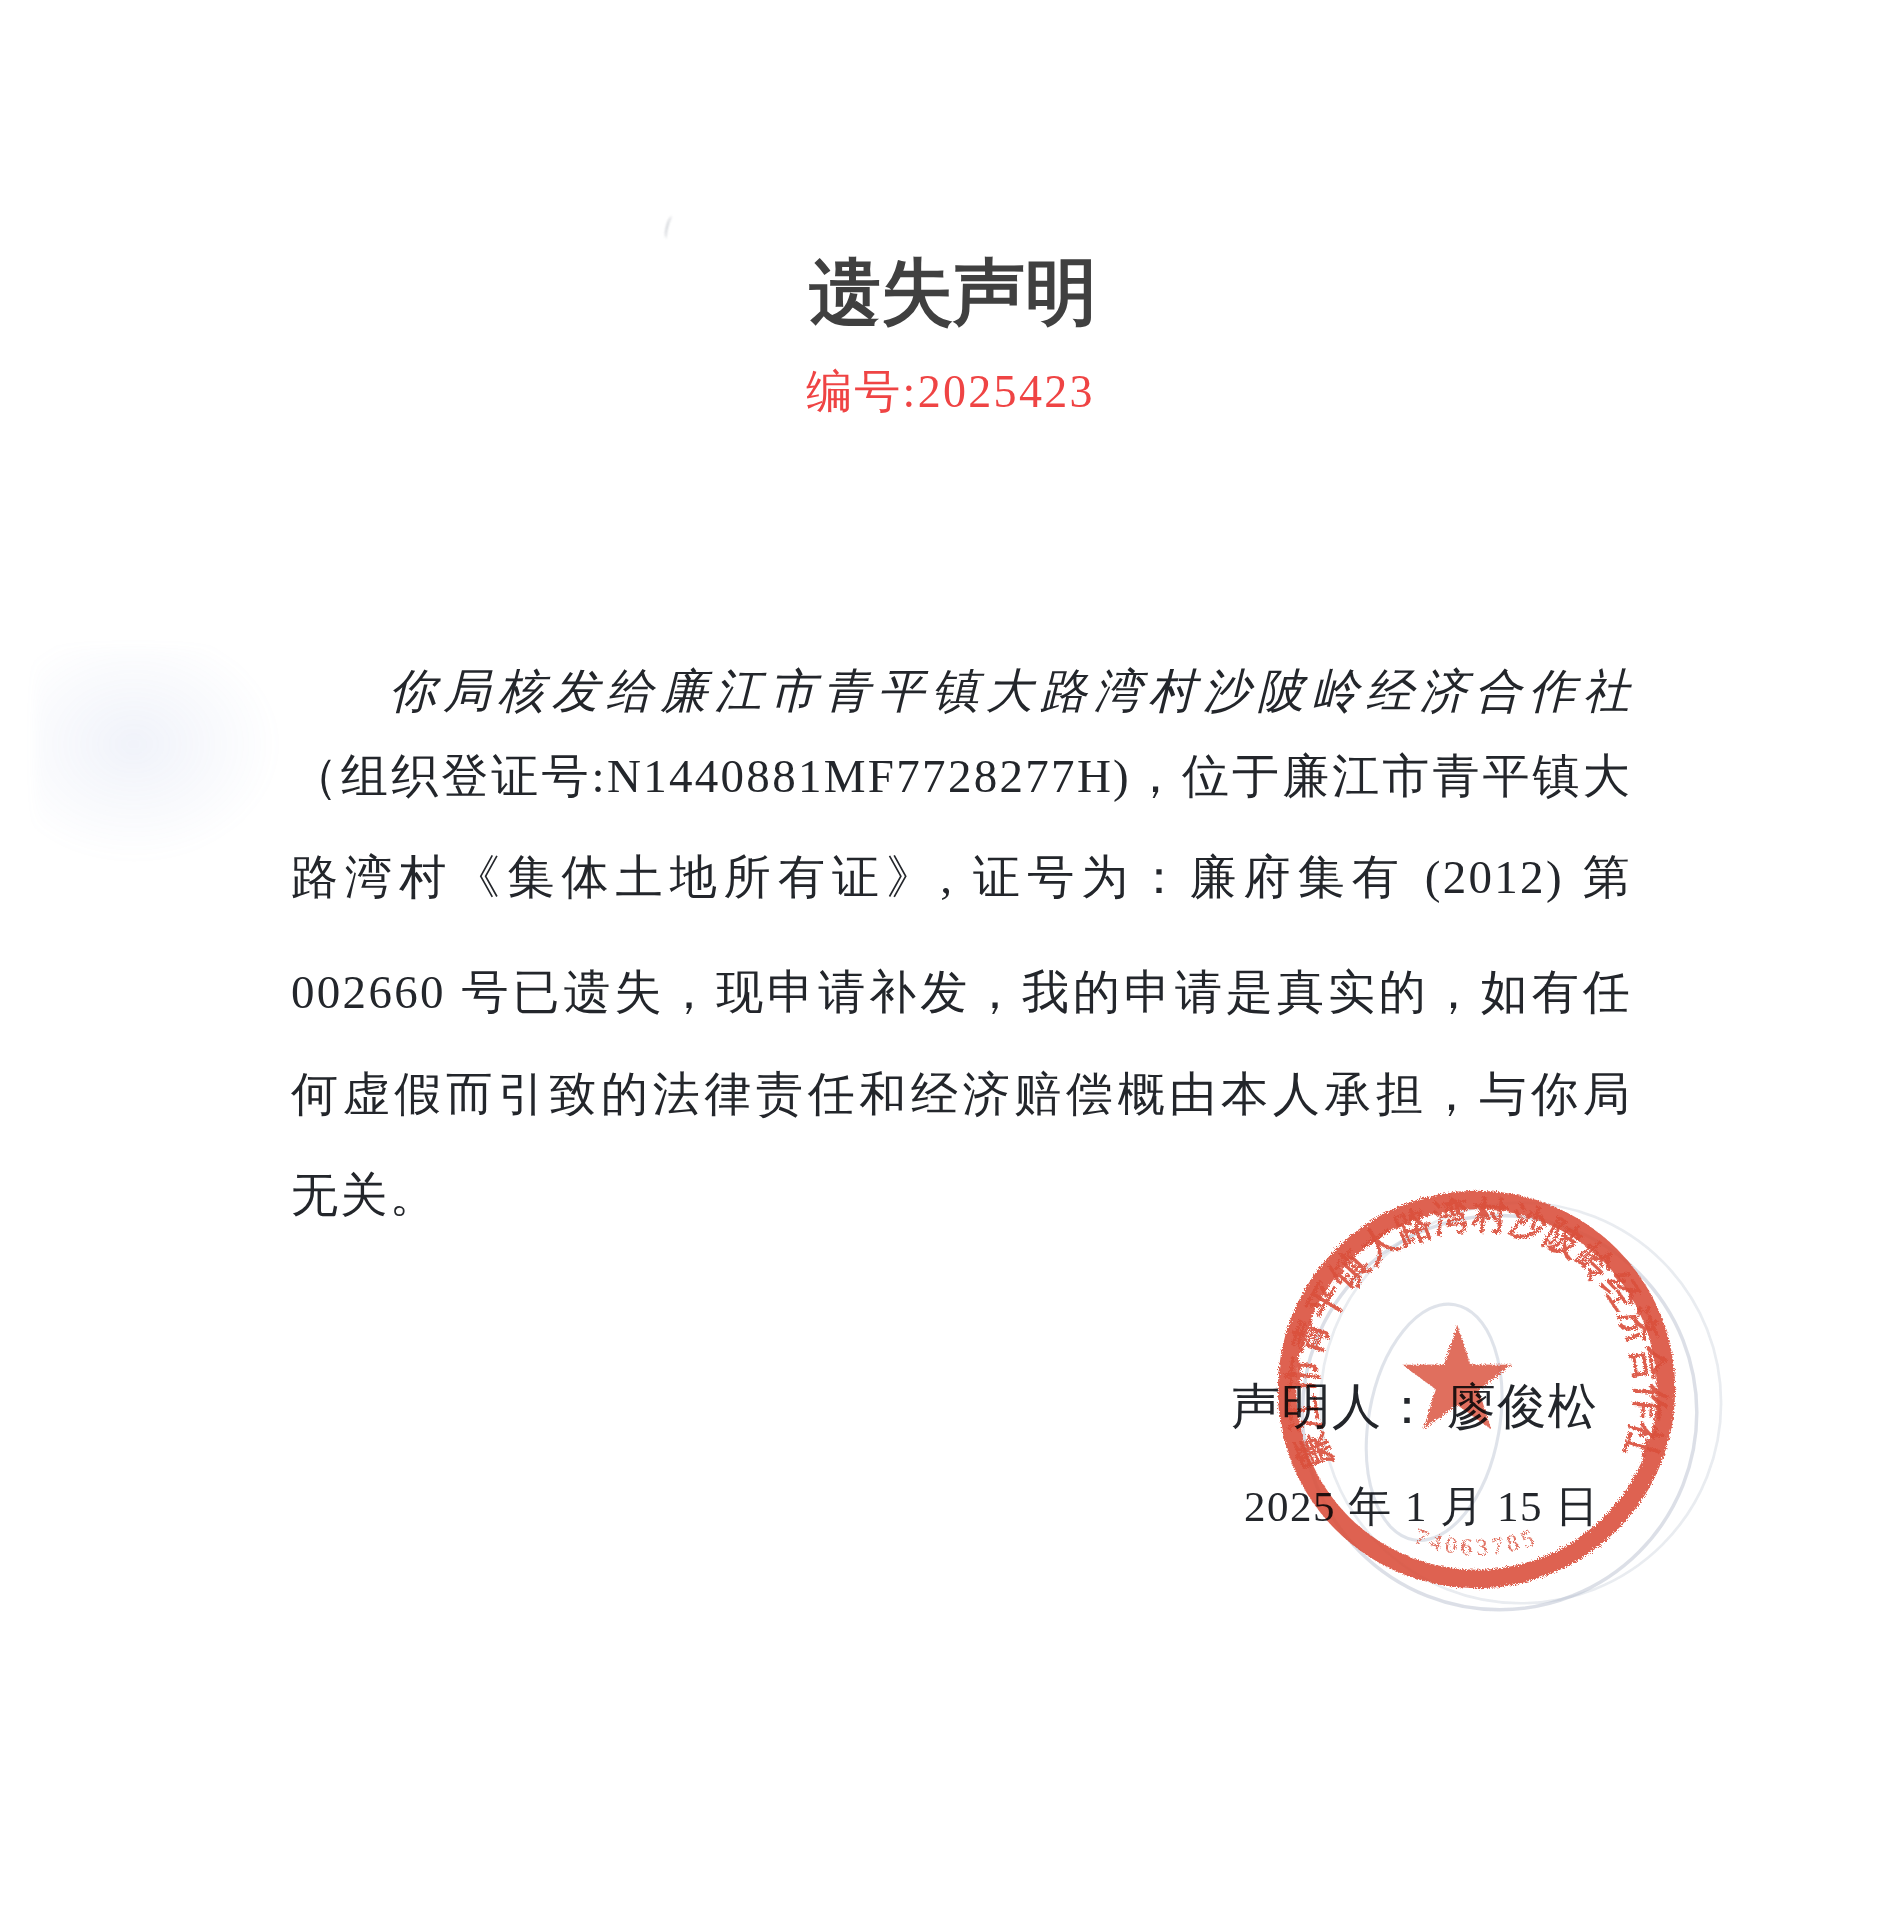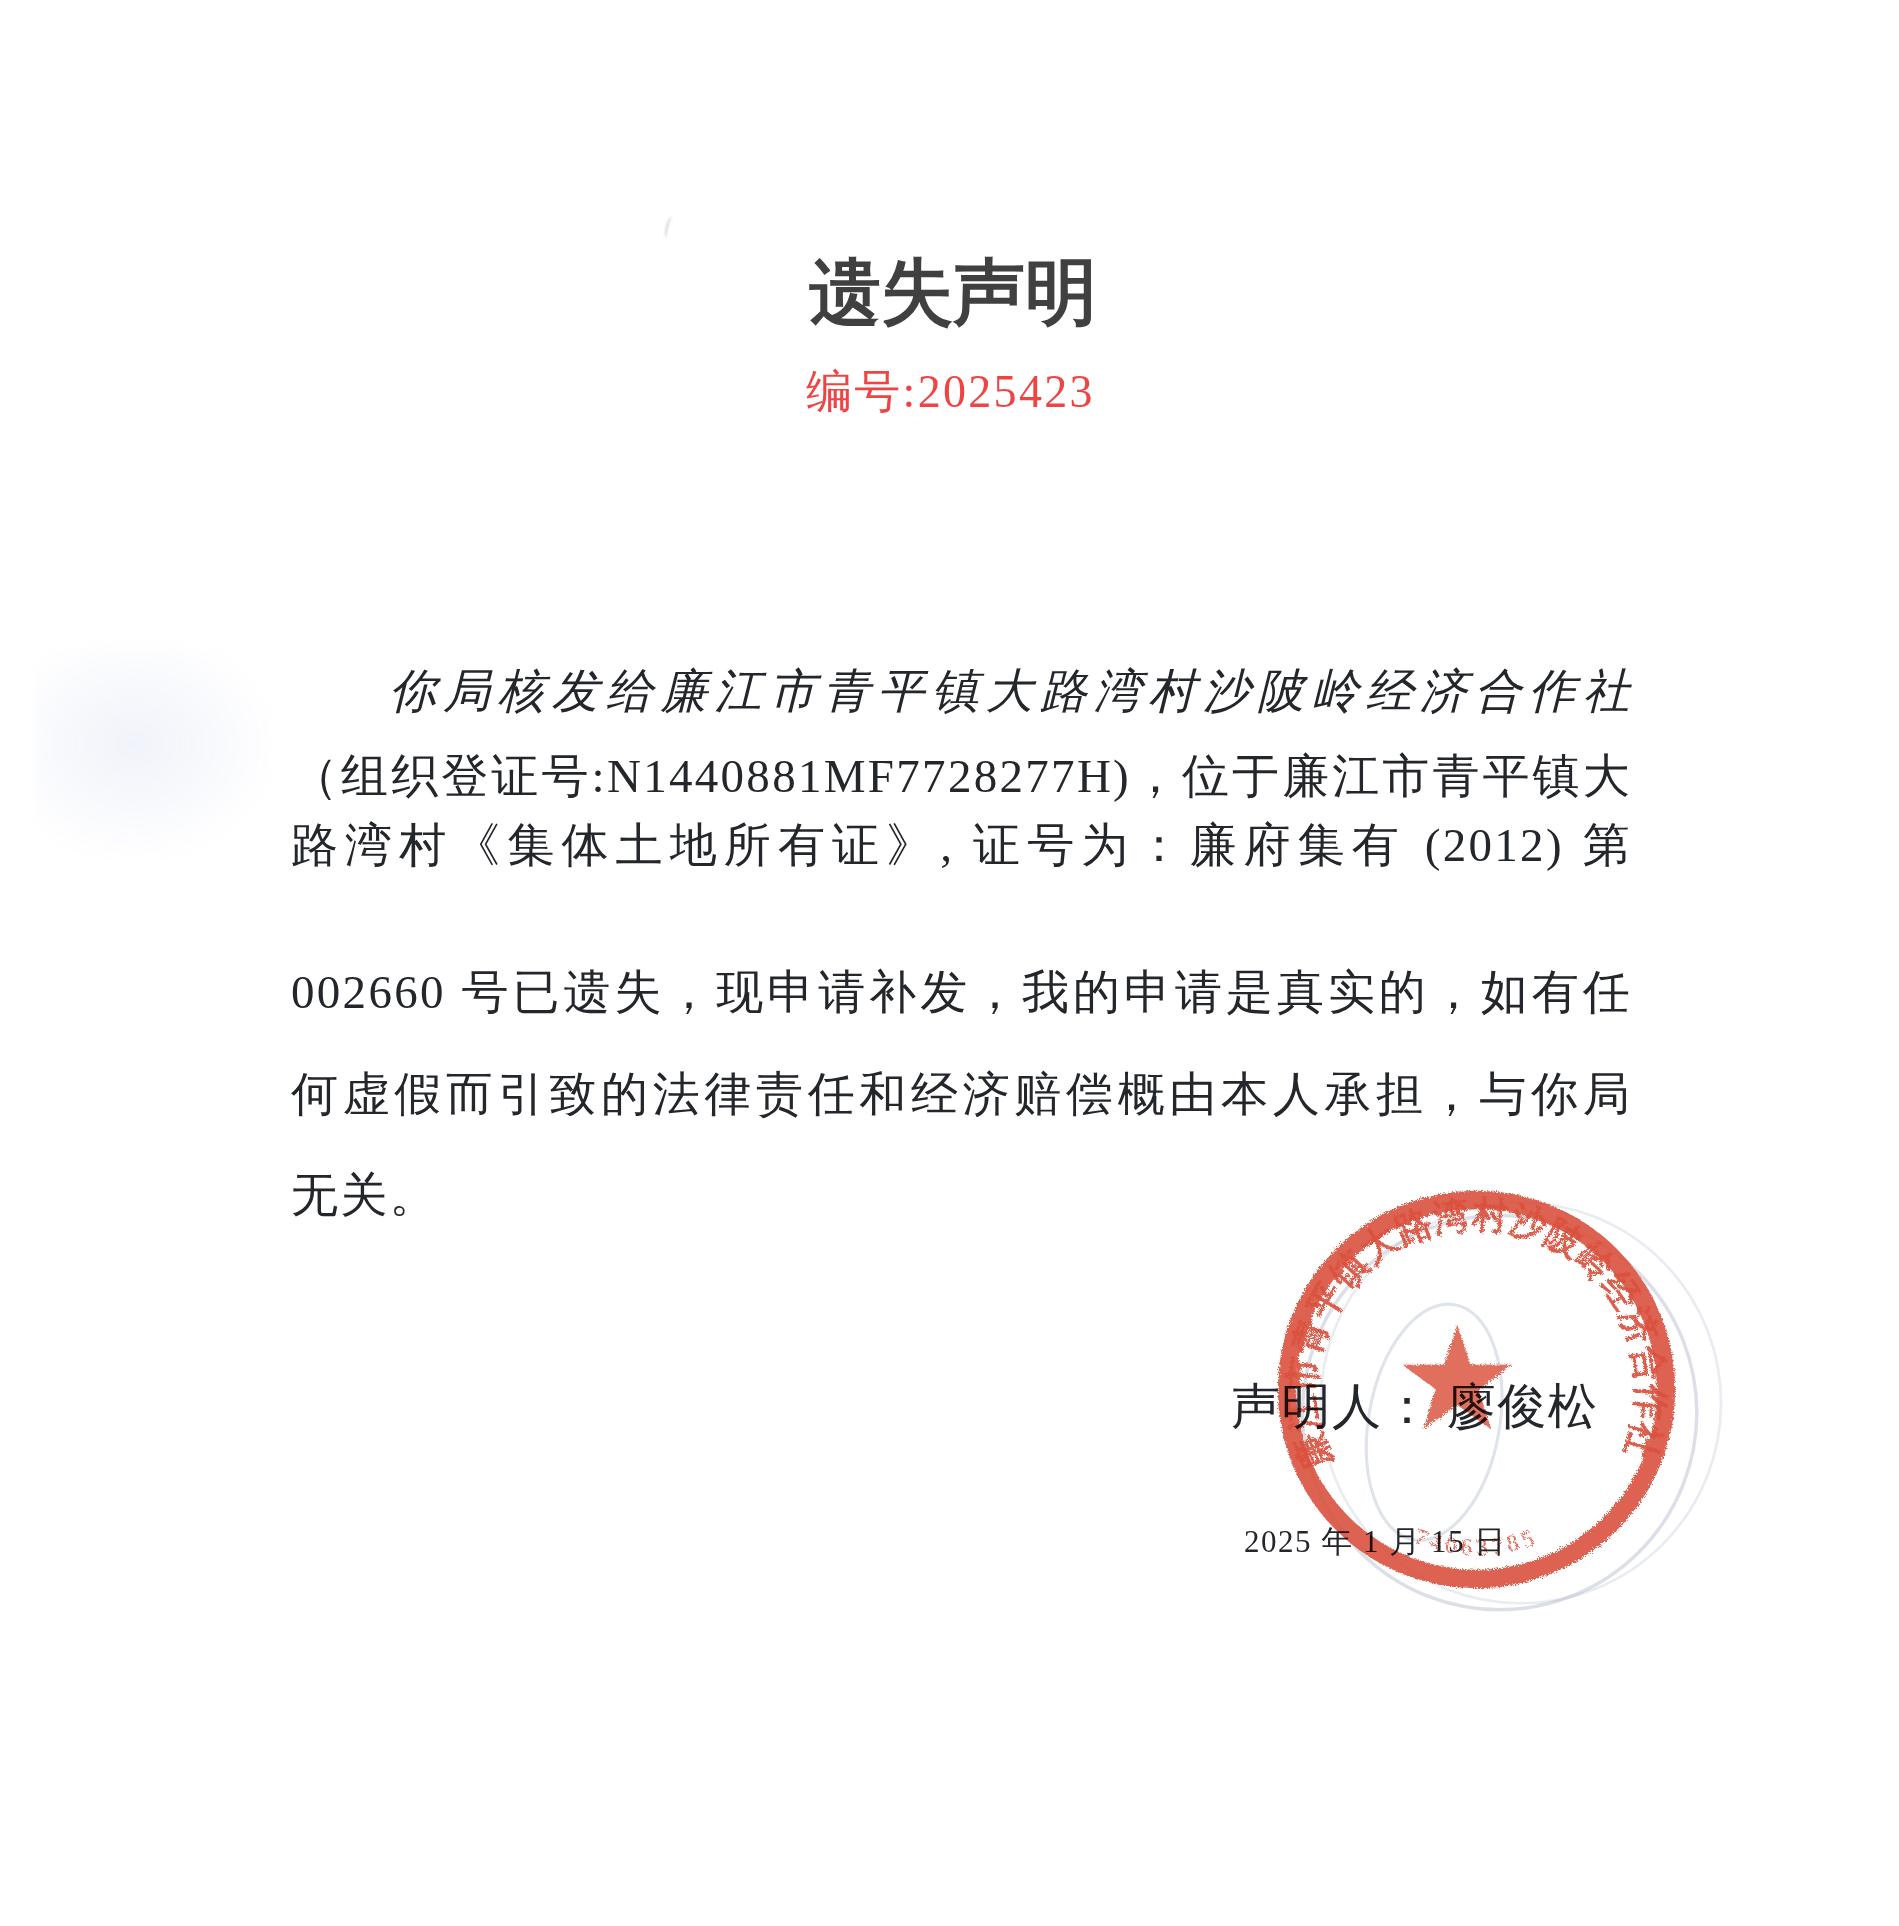--- a/index.html
+++ b/index.html
@@ -26,31 +26,31 @@
     font-size:47px;letter-spacing:2.3px;white-space:nowrap;
   }
   .body-line{
     position:absolute;left:291px;width:1341px;
     font-size:47px;letter-spacing:2.3px;line-height:1.1;
     text-align:justify;text-align-last:justify;
     box-sizing:border-box;
   }
   .body-line.l1{top:666px;padding-left:98px;font-style:italic;}
   .body-line.l2{top:751px;}
-  .body-line.l3{top:820px;}
+  .body-line.l3{top:852px;}
   .body-line.l4{top:967px;}
   .body-line.l5{top:1069px;}
   .body-line.l6{top:1170px;text-align-last:left;}
   .sign-line{
     position:absolute;left:1231px;top:1374px;
     font-size:49px;letter-spacing:1.5px;white-space:nowrap;z-index:2;
   }
   .date-line{
     position:absolute;left:1244px;top:1478px;
-    font-size:31px;letter-spacing:1.5px;white-space:nowrap;z-index:2;margin-top:43px;
+    font-size:43px;letter-spacing:1.5px;white-space:nowrap;z-index:2;
   }
   .stamp{
     position:absolute;left:1230px;top:1143px;
     width:493px;height:493px;
     mix-blend-mode:multiply;opacity:.93;z-index:3;
     pointer-events:none;
   }
   .stamp svg{display:block;width:100%;height:100%;}
   .stamp text{font-family:"Liberation Serif", serif;}
   .scan-smudge{

